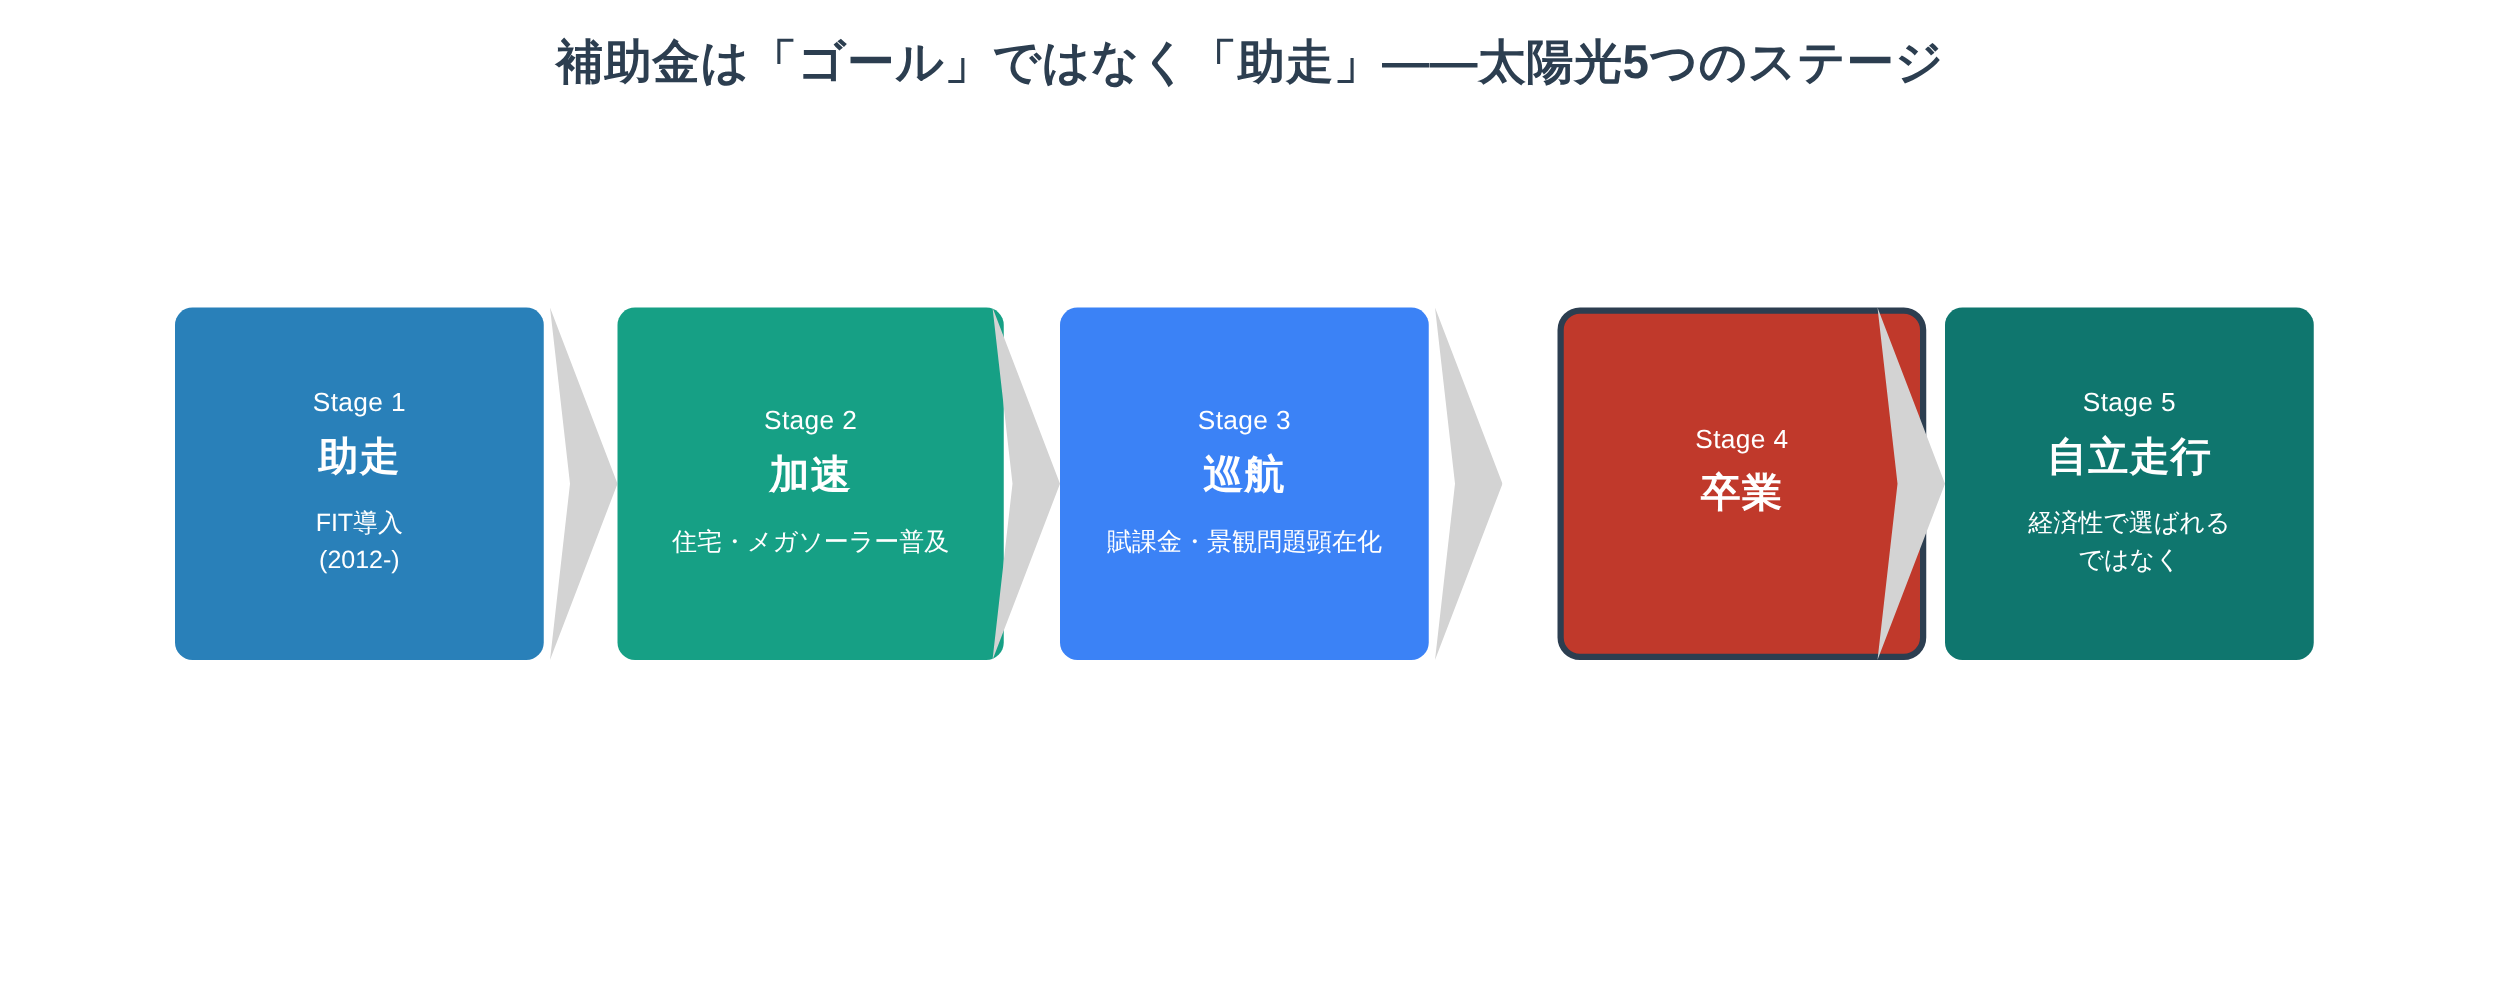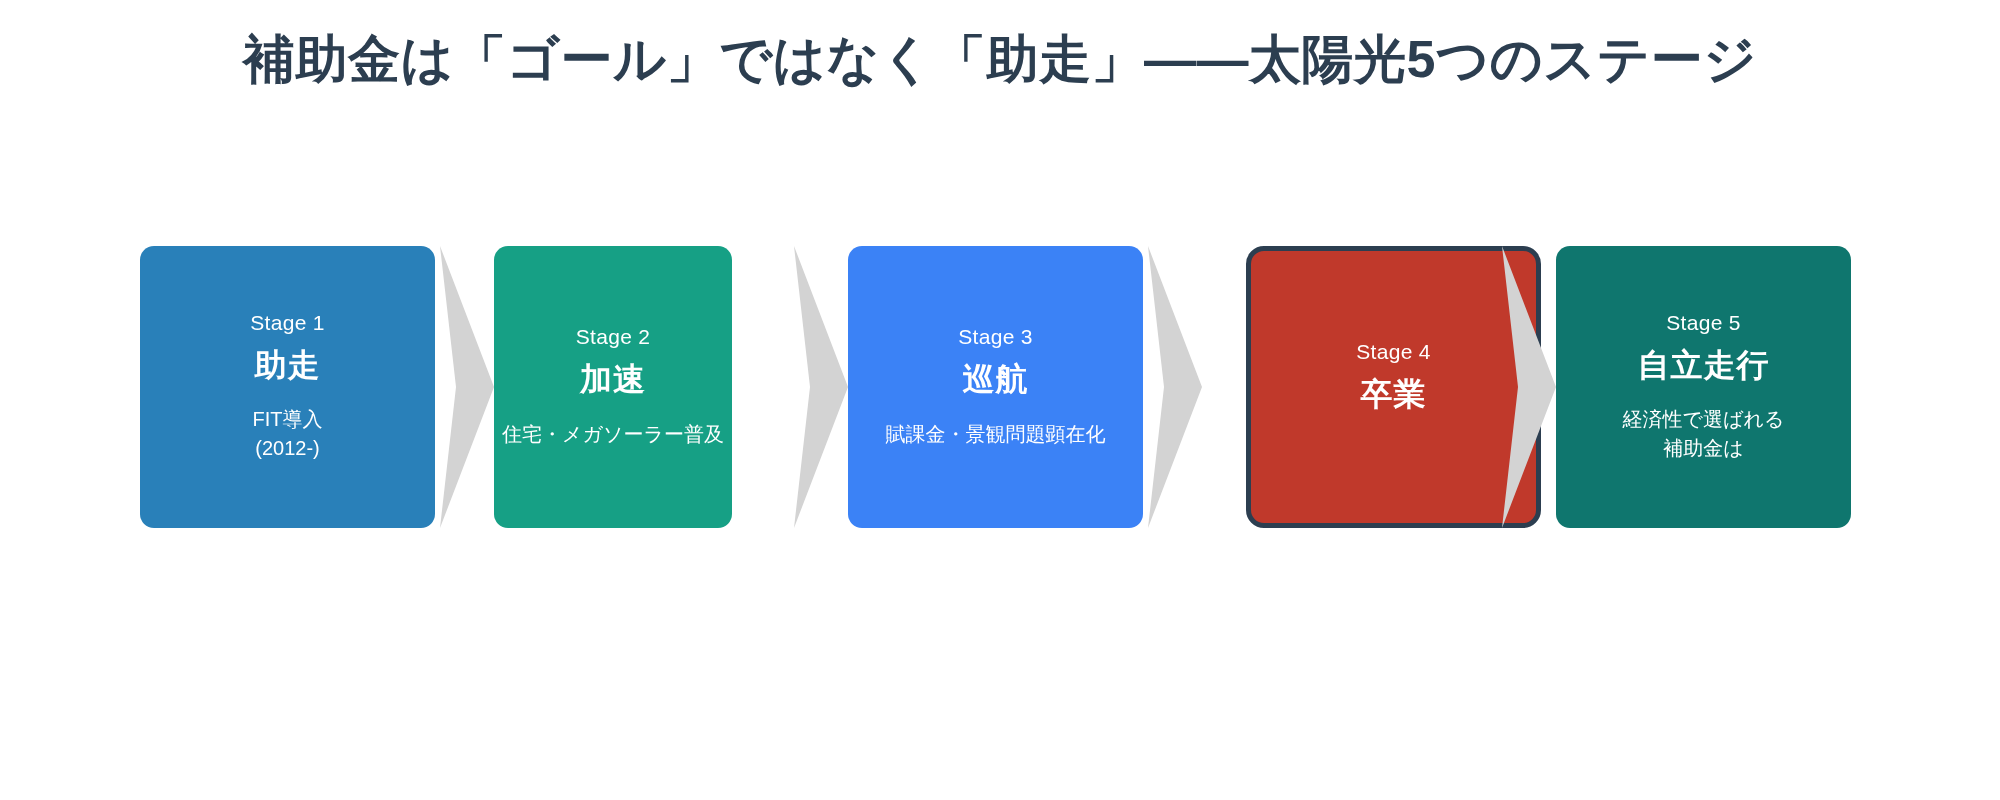--- a/index.html
+++ b/index.html
@@ -23,21 +23,21 @@
     background: #ffffff;
   }
 
   
   #page-title {
     position: absolute;
     top: 26px;
     left: 0;
     width: 2000px;
     text-align: center;
-    font-size: 52px;
+    font-size: 38px;
     font-weight: bold;
     letter-spacing: 0.5px;
     color: #2c3e50;
     white-space: nowrap;
     line-height: 1.3;
   }
 
   
   #stage-strip {
     position: absolute;
@@ -134,21 +134,21 @@
             <span class="desc-line">FIT導入</span>
             <span class="desc-line">(2012-)</span>
           </div>
         </div>
       </div>
       <div class="stage-arrow" style="left: 296px;">
         <svg viewBox="0 0 58 282" preserveAspectRatio="none" aria-hidden="true">
           <polygon points="4,0 58,141 4,282 20,141" fill="#d3d3d3"></polygon>
         </svg>
       </div>
-      <div class="stage-slot" style="left: 354px; width: 238px;">
+      <div class="stage-slot" style="left: 354px; width: 309px;">
         <div class="stage-card" style="background: rgb(22, 160, 133);">
           <div class="stage-index">Stage 2</div>
           <div class="stage-name">加速</div>
           <div class="stage-desc">
             <span class="desc-line">住宅・メガソーラー普及</span>
           </div>
         </div>
       </div>
       <div class="stage-arrow" style="left: 650px;">
         <svg viewBox="0 0 58 282" preserveAspectRatio="none" aria-hidden="true">
@@ -179,19 +179,19 @@
         <svg viewBox="0 0 58 282" preserveAspectRatio="none" aria-hidden="true">
           <polygon points="4,0 58,141 4,282 20,141" fill="#d3d3d3"></polygon>
         </svg>
       </div>
       <div class="stage-slot" style="left: 1416px; width: 295px;">
         <div class="stage-card" style="background: #0f766e;">
           <div class="stage-index">Stage 5</div>
           <div class="stage-name">自立走行</div>
           <div class="stage-desc">
             <span class="desc-line">経済性で選ばれる</span>
-            <span class="desc-line">補助金は</span>
+            <span class="desc-line">ではなく</span>
           </div>
         </div>
       </div>
     </div>
 
 </div>
 
 </body></html>

